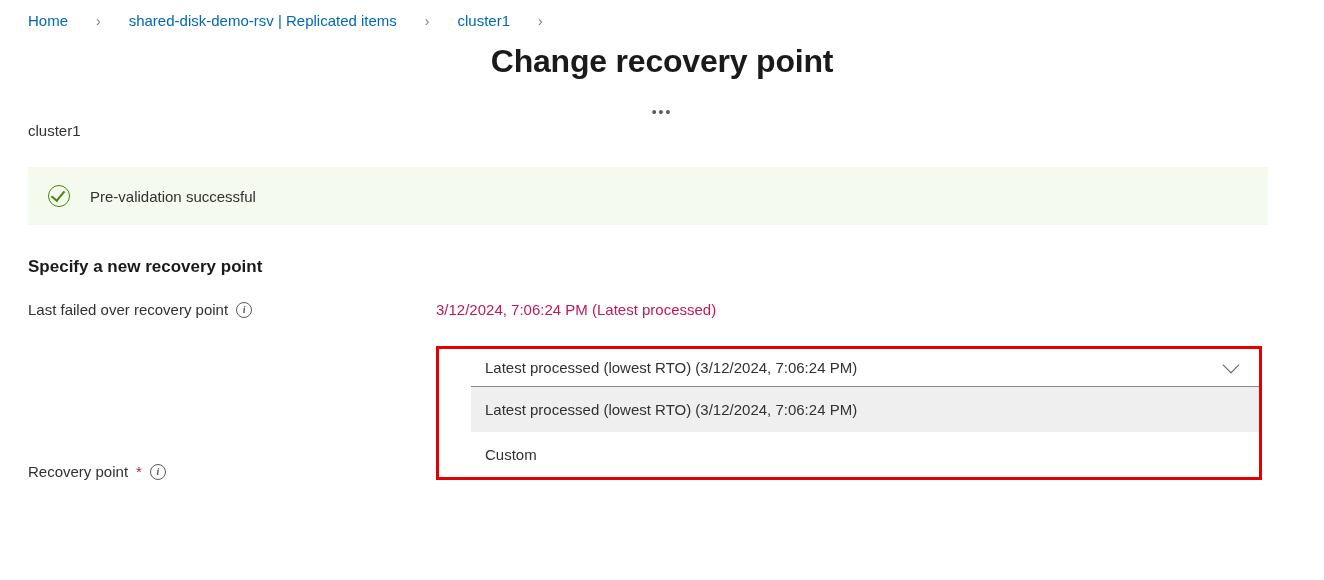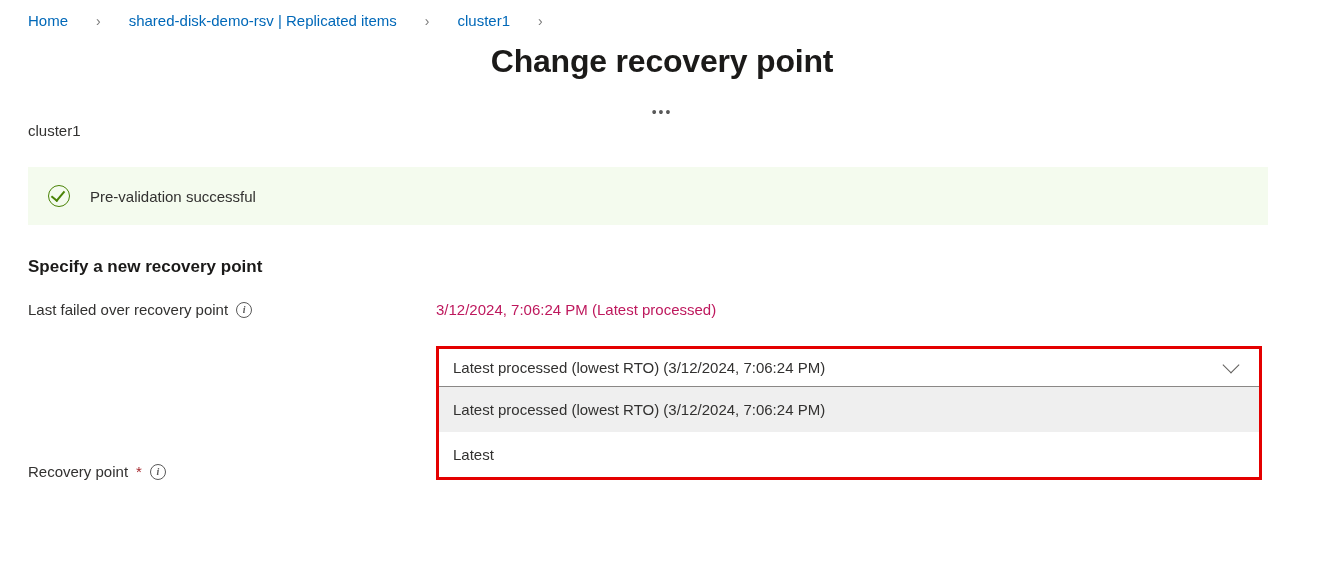--- a/index.html
+++ b/index.html
@@ -51,20 +51,21 @@
     .info-icon {
       display: inline-flex; align-items: center; justify-content: center;
       width: 16px; height: 16px; border-radius: 50%;
       border: 1.3px solid #595959; font-size: 10px; font-style: italic;
       color: #595959; font-family: Georgia, serif; cursor: help; font-weight: bold;
       line-height: 1;
     }
     .dropdown-wrap {
       border: 3px solid #e40000;
       width: 826px;
+      padding-left: 32px;
     }
     .select-box {
       display: flex; align-items: center; justify-content: space-between;
       padding: 10px 14px; border-bottom: 1px solid #8a8886;
       font-size: 15px; cursor: pointer; background: #fff;
     }
     .option {
       padding: 14px 14px; font-size: 15px; cursor: pointer; background: #fff;
     }
     .option.selected { background: #efefef; }
@@ -114,15 +115,15 @@
     <span>Recovery point</span>
     <span class="req">*</span>
     <span class="info-icon">i</span>
   </div>
   <div class="dropdown-wrap">
     <div class="select-box">
       <span>Latest processed (lowest RTO) (3/12/2024, 7:06:24 PM)</span>
       <span class="chevron-down"></span>
     </div>
     <div class="option selected">Latest processed (lowest RTO) (3/12/2024, 7:06:24 PM)</div>
-    <div class="option">Latest</div>
+    <div class="option">Custom</div>
   </div>
 </div>
 
 </body></html>

